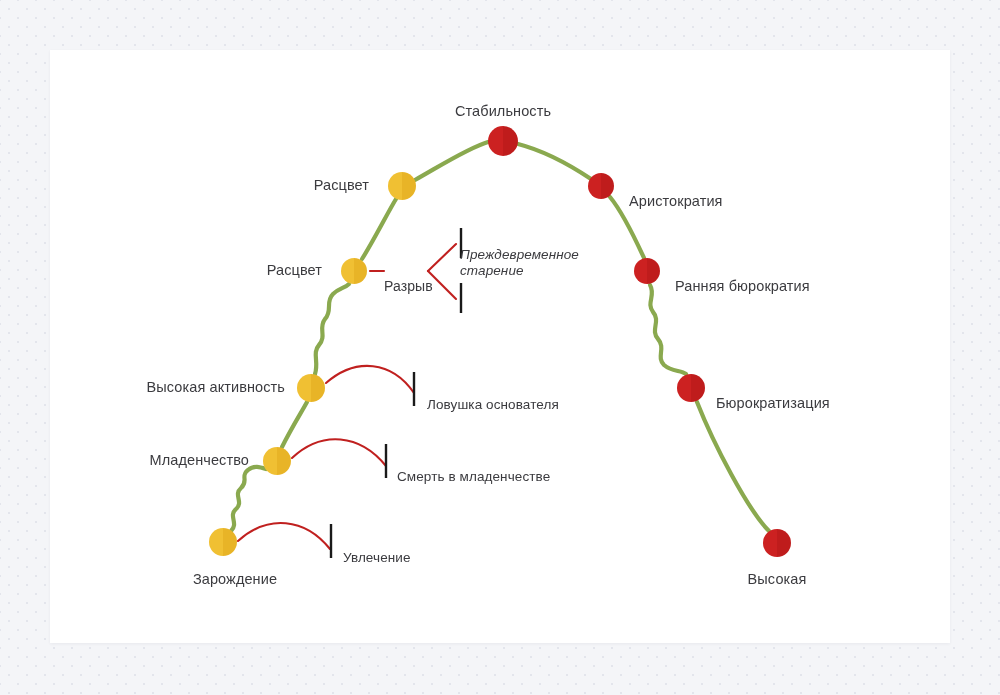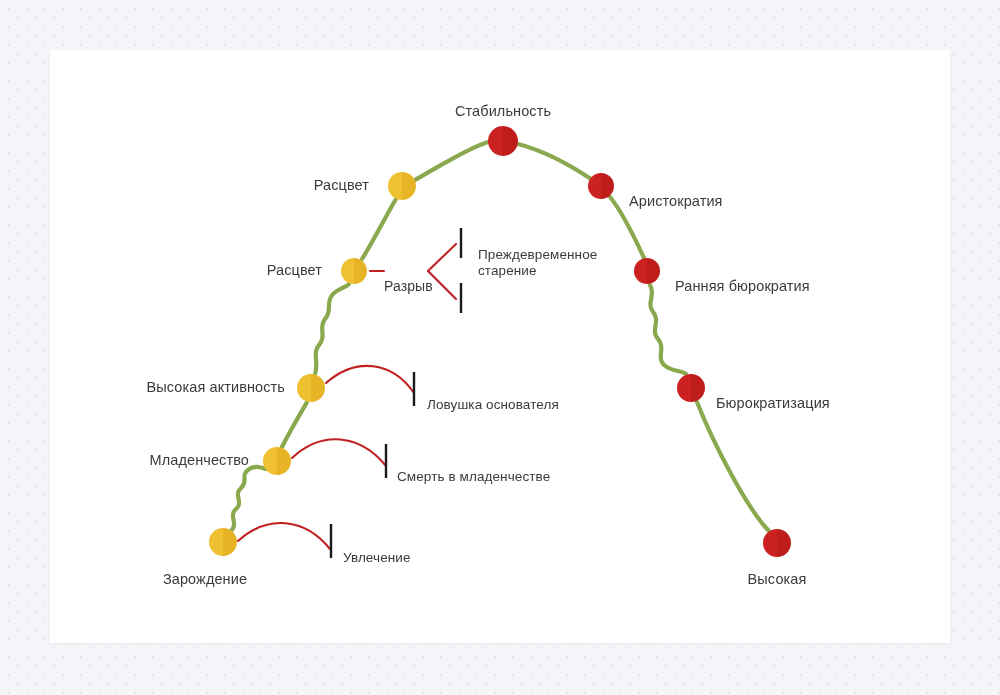--- a/index.html
+++ b/index.html
@@ -138,29 +138,29 @@
   <div class="lbl lbl-main r" style="left:322px;top:271px;">Расцвет</div>
 
   <div class="lbl lbl-main l" style="left:675px;top:271px;">Ранняя бюрократия</div>
 
   <div class="lbl lbl-main r" style="left:285px;top:388px;">Высокая активность</div>
 
   <div class="lbl lbl-main l" style="left:716px;top:388px;">Бюрократизация</div>
 
   <div class="lbl lbl-main r" style="left:249px;top:461px;">Младенчество</div>
 
-  <div class="lbl lbl-main c" style="left:205px;top:580px;text-align:right;">Зарождение</div>
+  <div class="lbl lbl-main c" style="left:235px;top:580px;text-align:right;">Зарождение</div>
 
   <div class="lbl lbl-main c" style="left:777px;top:580px;">Высокая</div>
 
   <div class="lbl lbl-trap l" style="left:343px;top:542px;">Увлечение</div>
 
   <div class="lbl lbl-trap l" style="left:397px;top:461px;">Смерть в младенчестве</div>
 
   <div class="lbl lbl-trap l" style="left:427px;top:389px;">Ловушка основателя</div>
 
   <div class="lbl lbl-break l" style="left:384px;top:271px;">Разрыв</div>
 
-  <div class="lbl lbl-trap l" style="left:478px;top:247px;">Преждевременное
+  <div class="lbl lbl-trap l" style="left:460px;top:247px;font-style:italic;">Преждевременное
 старение</div>
 
 
 </div>
 
 </body></html>

